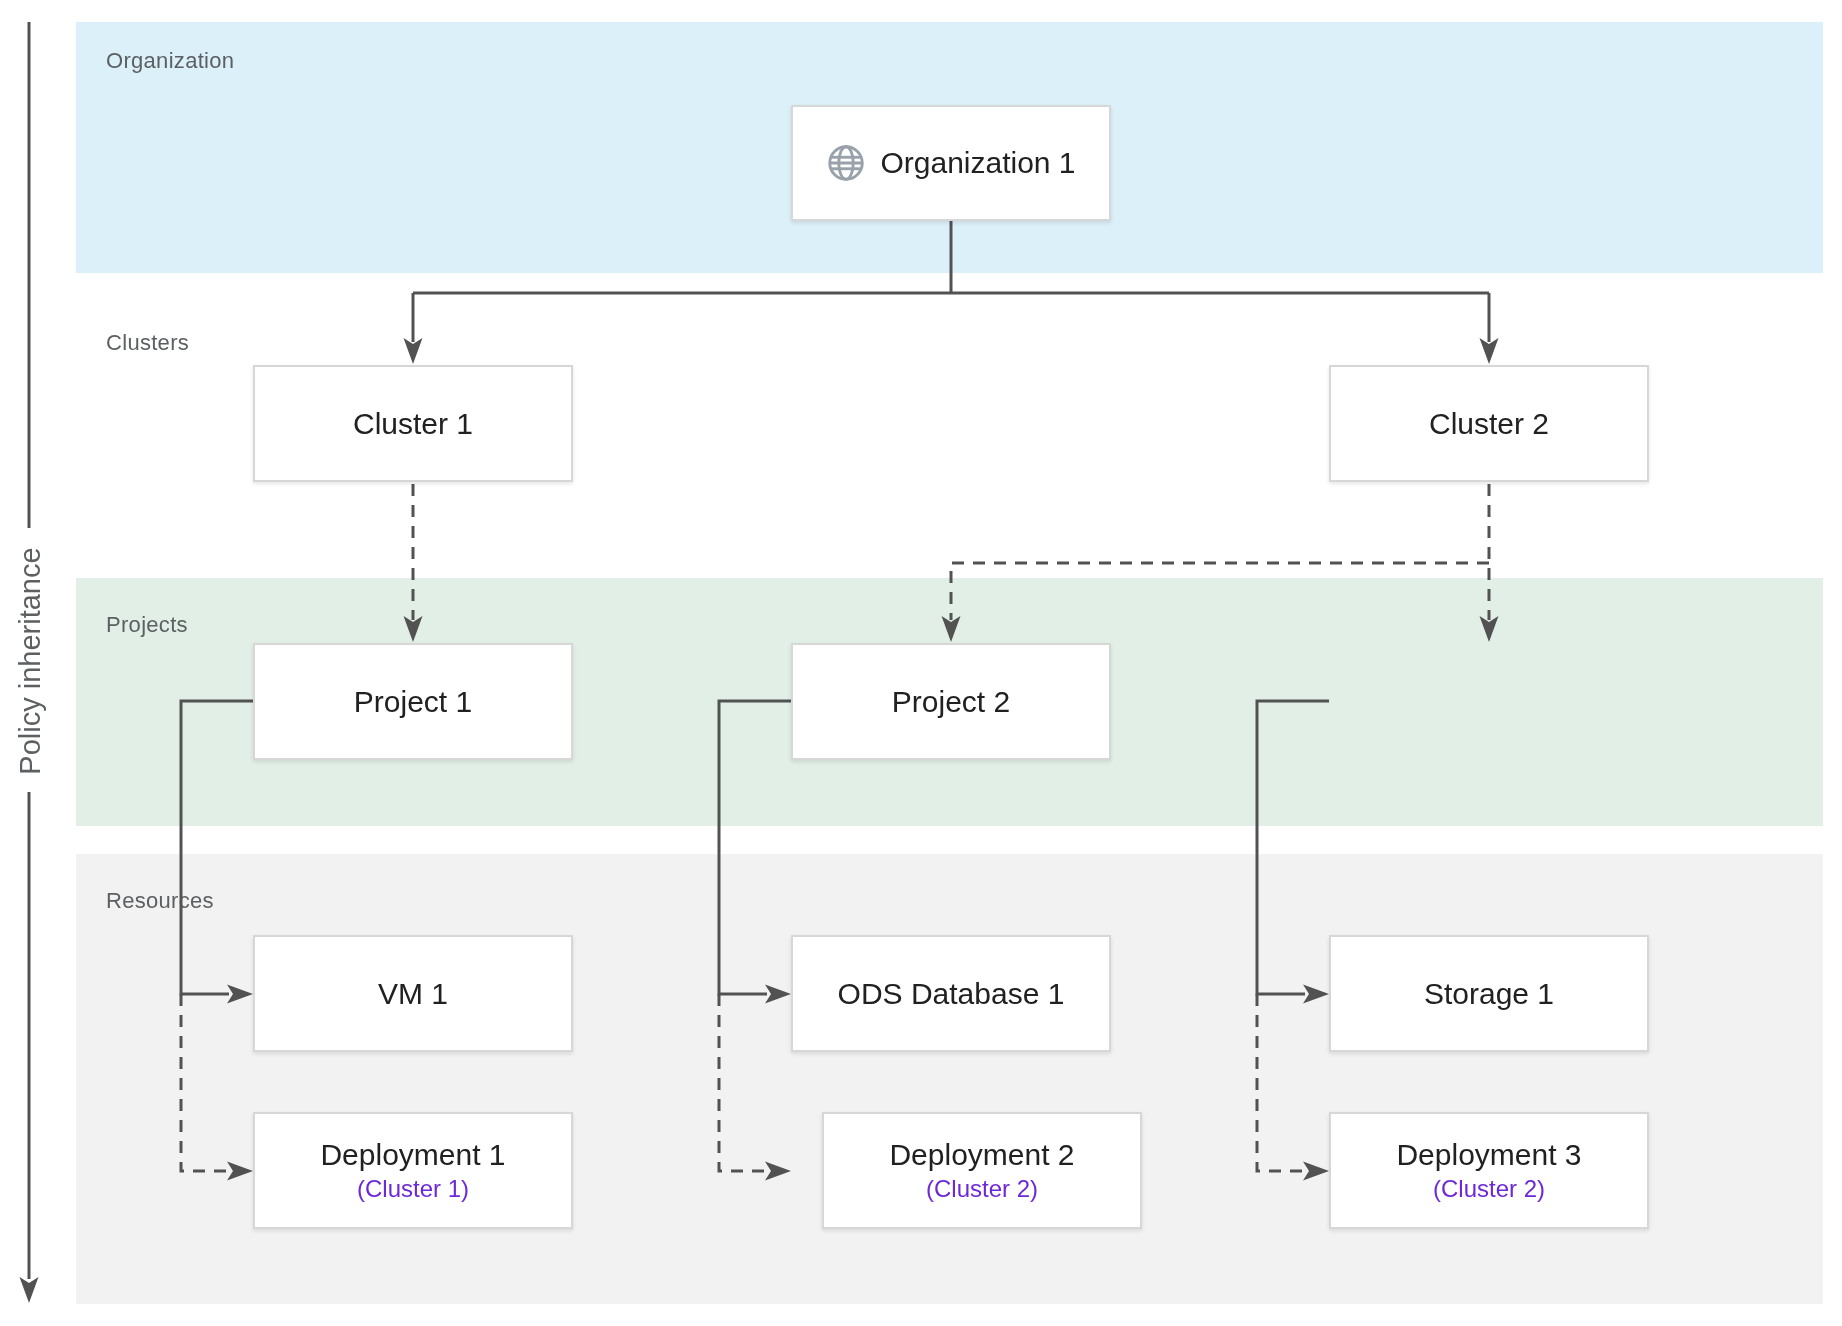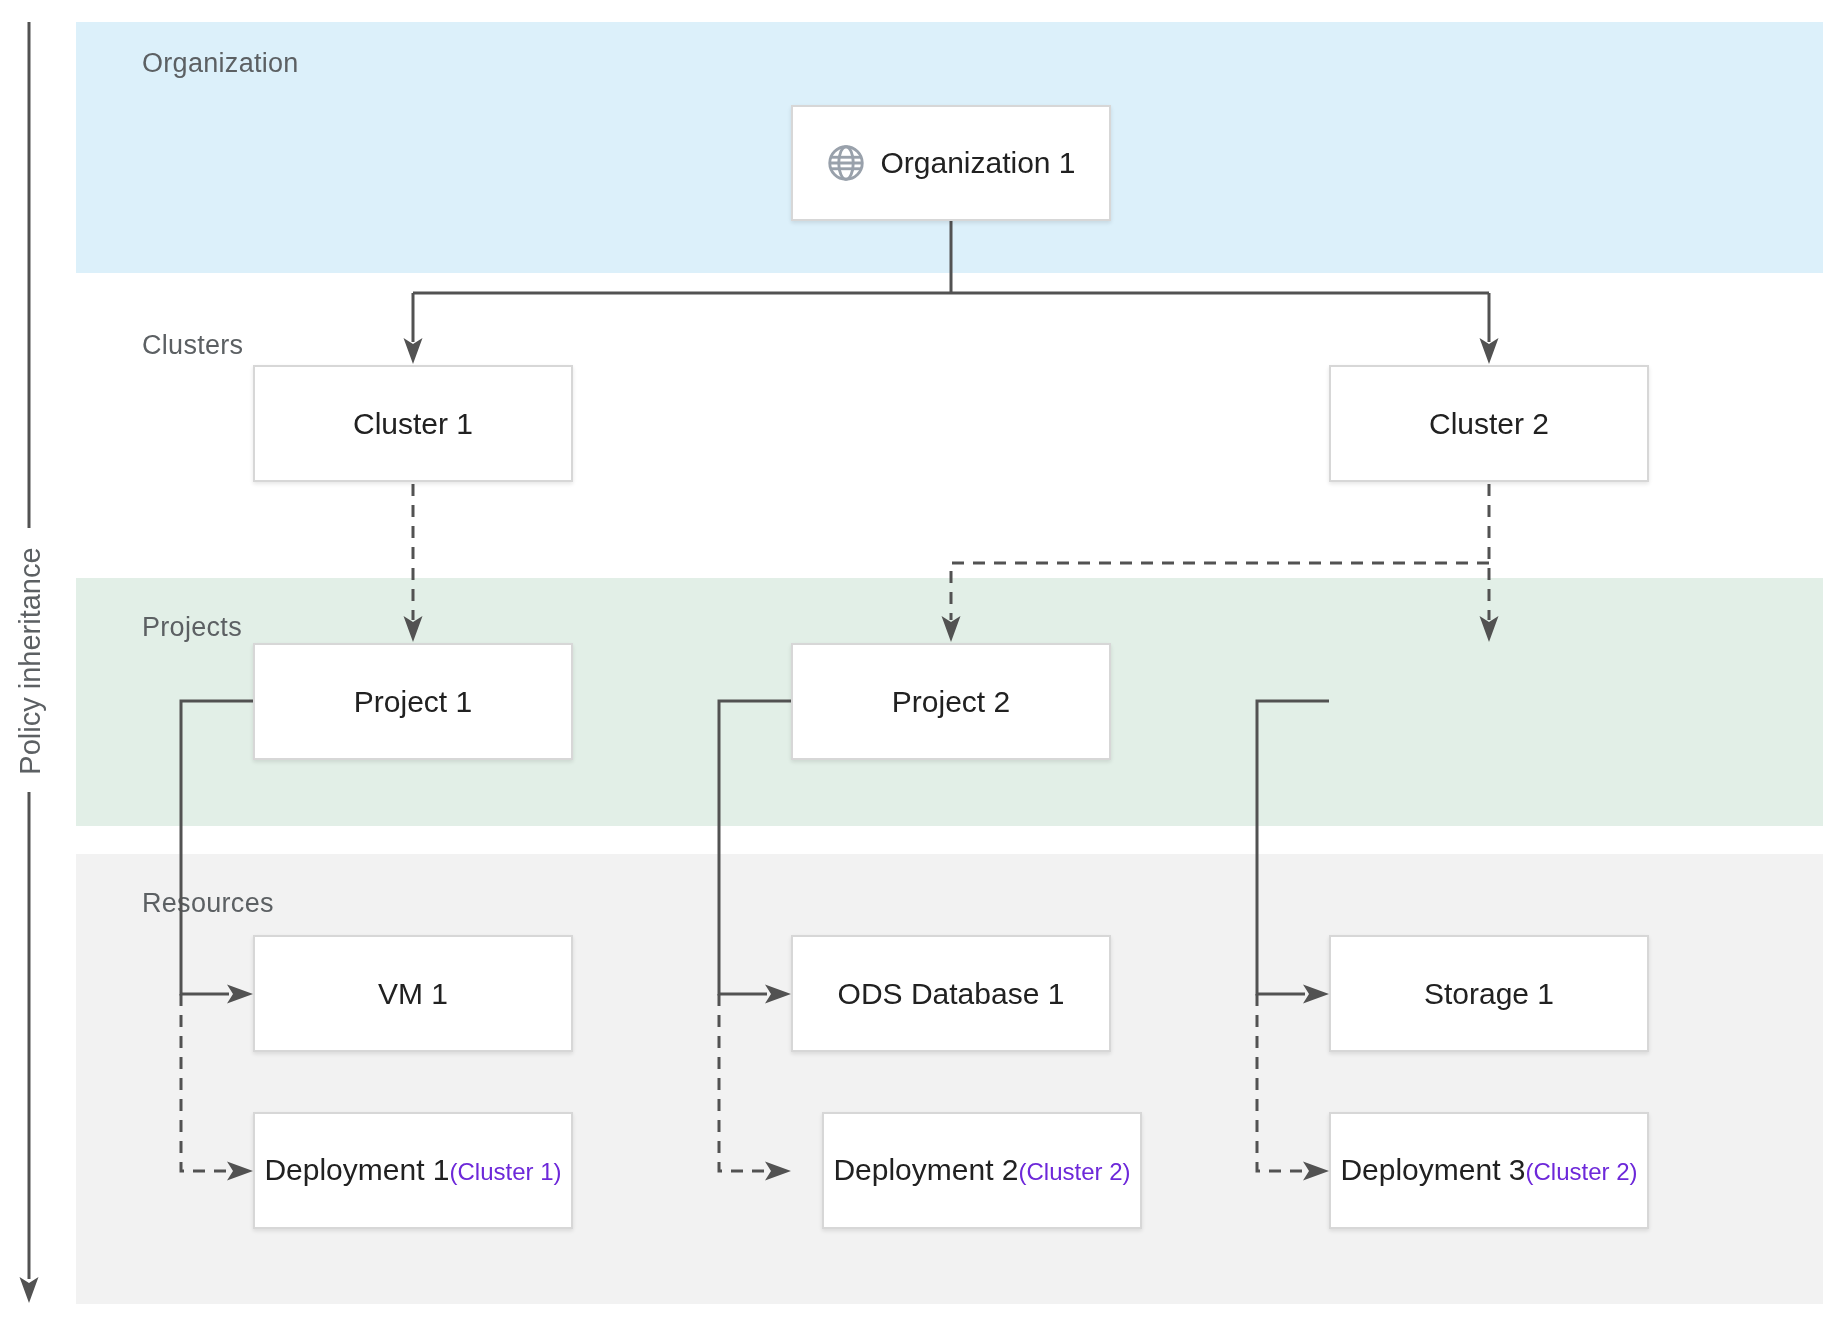--- a/index.html
+++ b/index.html
@@ -11,42 +11,41 @@
     font-family: "Liberation Sans", sans-serif;
     overflow: hidden;
   }
   .band { position: absolute; left: 76px; width: 1747px; }
   .band-organization { top: 22px;  height: 251px; background: #dcf0fa; }
   .band-projects     { top: 578px; height: 248px; background: #e2efe7; }
   .band-resources    { top: 854px; height: 450px; background: #f2f2f2; }
   .band-label {
     position: absolute;
     left: 106px;
-    font-size: 27px;
+    font-size: 22px;
     color: #5c6063;
     letter-spacing: 0.3px;
-    margin-left: 36px;
   }
   .connectors { position: absolute; left: 0; top: 0; z-index: 2; }
   .node {
     position: absolute;
     width: 320px;
     height: 117px;
     box-sizing: border-box;
     background: #ffffff;
     border: 2px solid #d7d7d7;
     box-shadow: 0 2px 4px rgba(0,0,0,0.10);
     display: flex;
     align-items: center;
     justify-content: center;
     font-size: 30px;
     color: #212121;
     z-index: 3;
   }
-  .node.stacked { flex-direction: row; line-height: 1.15; }
+  .node.stacked { flex-direction: column; line-height: 1.15; }
   .node .sublabel { font-size: 24px; color: #6d28d9; margin-top: 2px; }
   .globe { margin-right: 14px; flex: 0 0 auto; display: block; }
   .axis-label {
     position: absolute;
     left: -121px;
     top: 646px;
     width: 300px;
     height: 30px;
     text-align: center;
     font-size: 29px;

